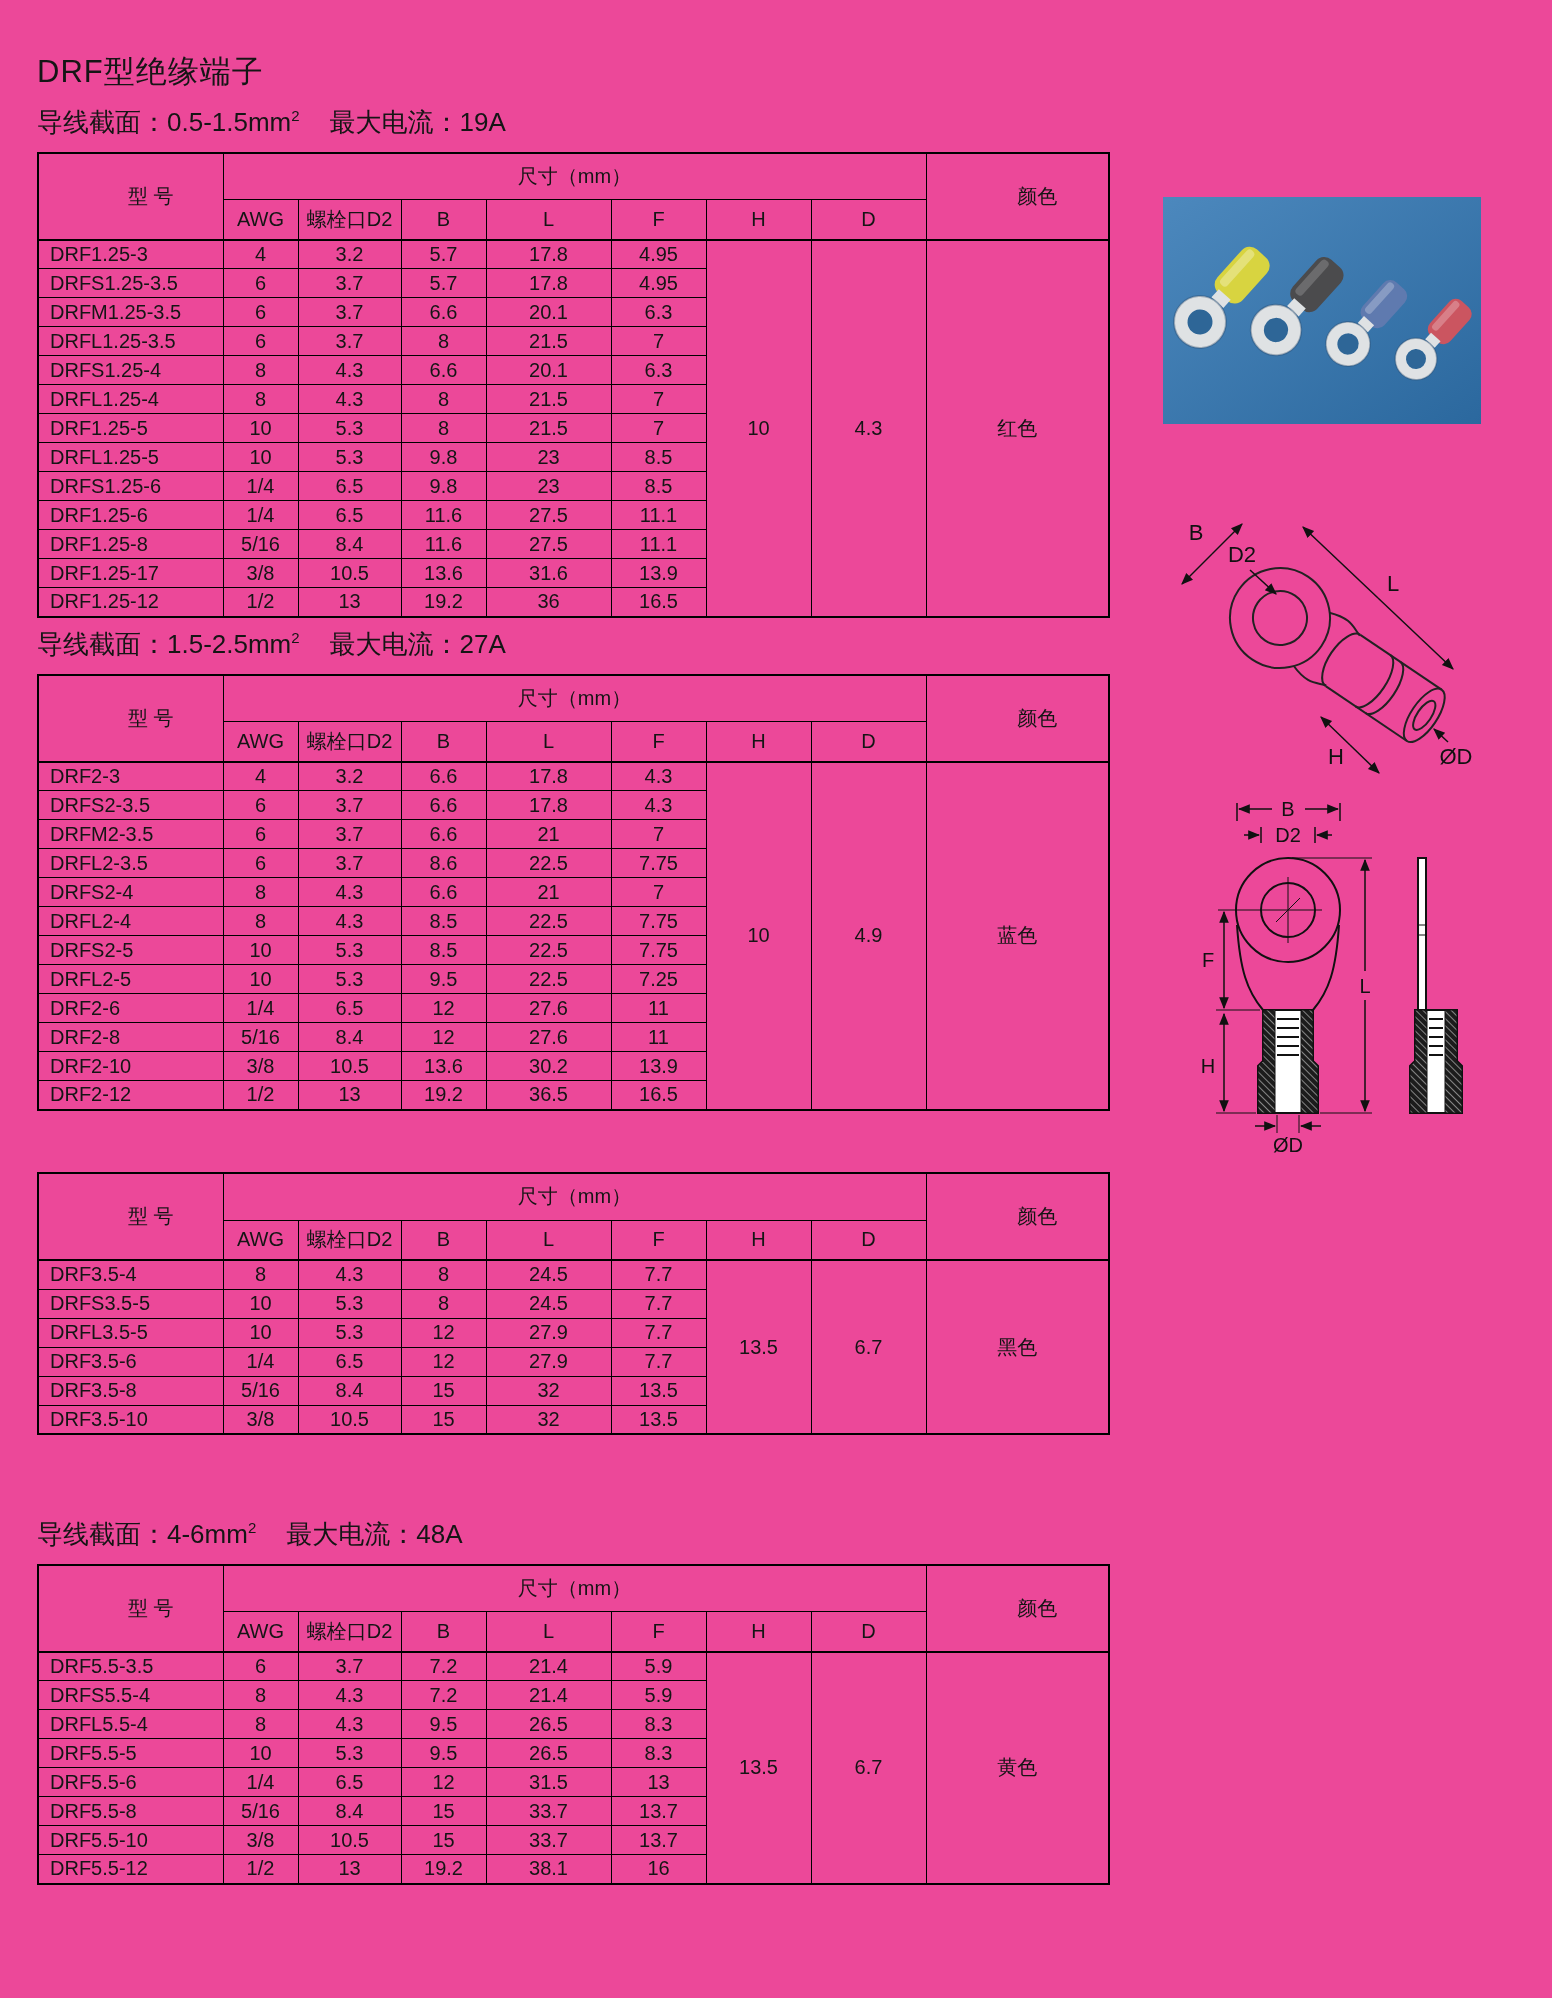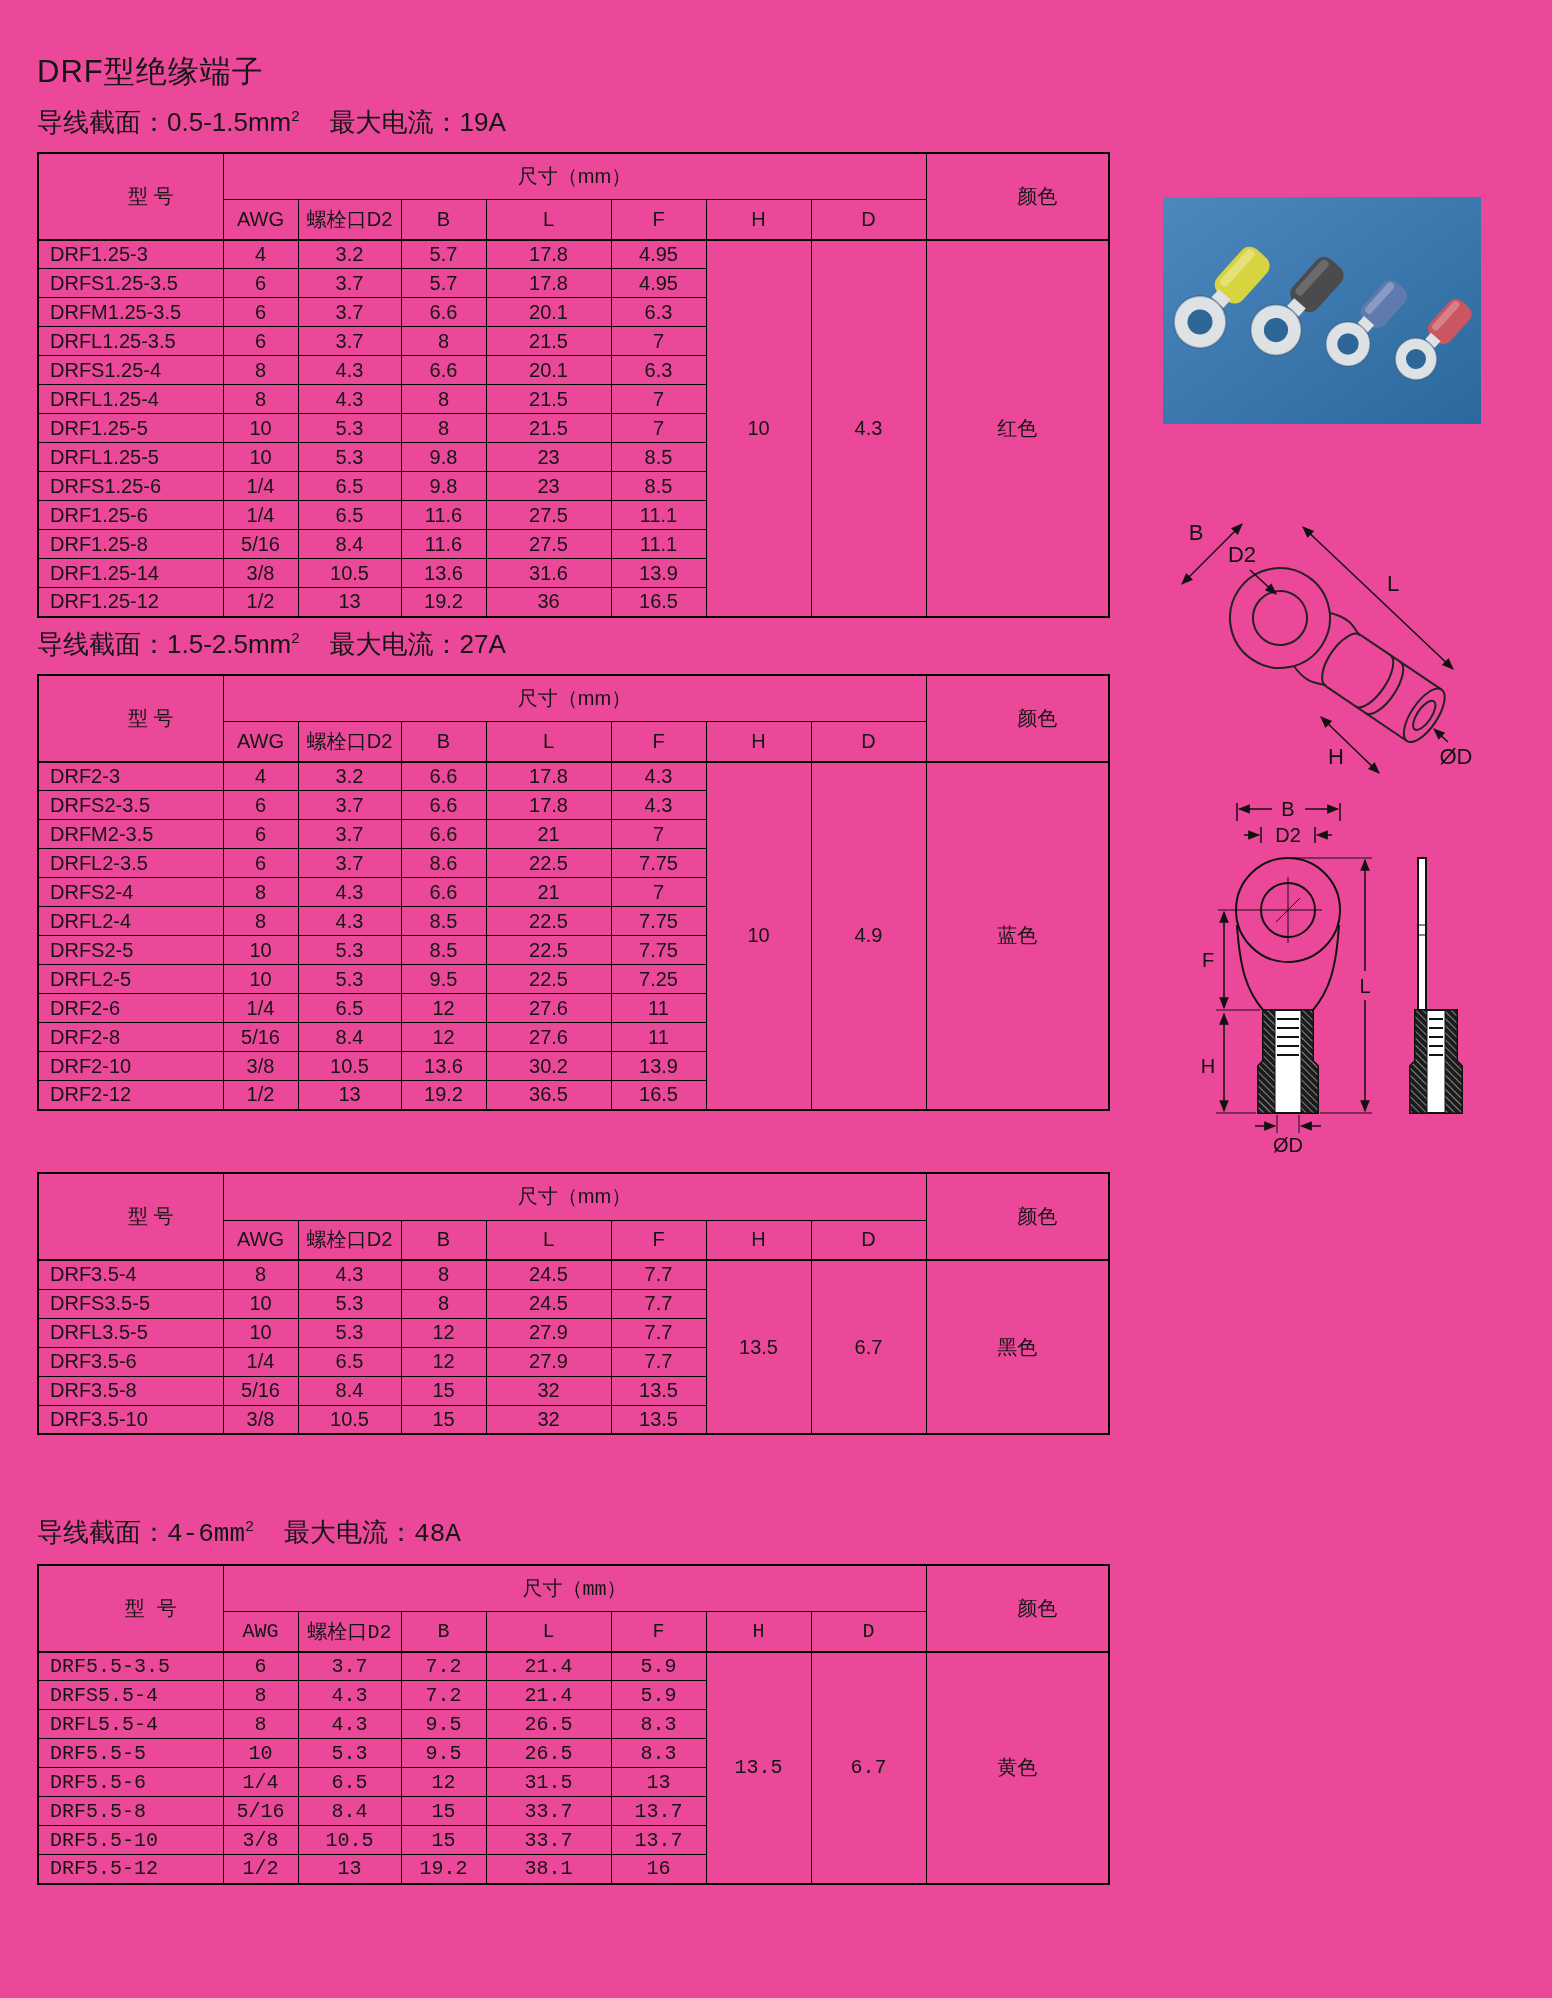--- a/index.html
+++ b/index.html
@@ -1,20 +1,20 @@
 <!DOCTYPE html>
 <html><head>
 <meta charset="utf-8">
 <style>
   html,body{margin:0;padding:0;background:#fff;}
   .page{position:relative;width:1552px;height:1998px;background:#ec4899;overflow:hidden;
         font-family:"Liberation Sans","DejaVu Sans",sans-serif;color:#151515;}
   .page-title{position:absolute;left:37px;top:30px;font-size:31px;font-weight:400;letter-spacing:1px;}
   .section{position:absolute;left:37px;width:1071px;}
-  .s0{top:98px;} .s1{top:620px;} .s2{top:1172px;} .s3{top:1510px;font-family:Liberation Mono, monospace;}
+  .s0{top:98px;} .s1{top:620px;} .s2{top:1172px;} .s3{top:1510px;}
   .subtitle{font-size:26px;line-height:36px;margin-bottom:12px;white-space:nowrap;}
   .subtitle sup{font-size:15px;}
   .subtitle .cur{margin-left:30px;}
   table.spec{border-collapse:collapse;table-layout:fixed;width:1071px;border:2px solid #000;}
   table.spec th,table.spec td{border:1px solid #000;font-weight:400;font-size:20px;
         text-align:center;vertical-align:middle;padding:0;overflow:hidden;white-space:nowrap;}
   table.spec tr.h1{height:47px;} table.spec tr.h2{height:40px;}
   table.spec tbody tr{height:29px;padding-left:48px;}
   table.spec tr.h2 th{border-bottom:2px solid #000;}
   table.spec th.rs{border-bottom:2px solid #000;padding-left:40px;}
@@ -152,21 +152,21 @@
           </tr>
           <tr>
             <td class="cell-model">DRF1.25-8</td>
             <td class="cell-awg">5/16</td>
             <td class="cell-d2">8.4</td>
             <td class="cell-b">11.6</td>
             <td class="cell-l">27.5</td>
             <td class="cell-f">11.1</td>
           </tr>
           <tr>
-            <td class="cell-model">DRF1.25-14</td>
+            <td class="cell-model">DRF1.25-17</td>
             <td class="cell-awg">3/8</td>
             <td class="cell-d2">10.5</td>
             <td class="cell-b">13.6</td>
             <td class="cell-l">31.6</td>
             <td class="cell-f">13.9</td>
           </tr>
           <tr>
             <td class="cell-model">DRF1.25-12</td>
             <td class="cell-awg">1/2</td>
             <td class="cell-d2">13</td>

